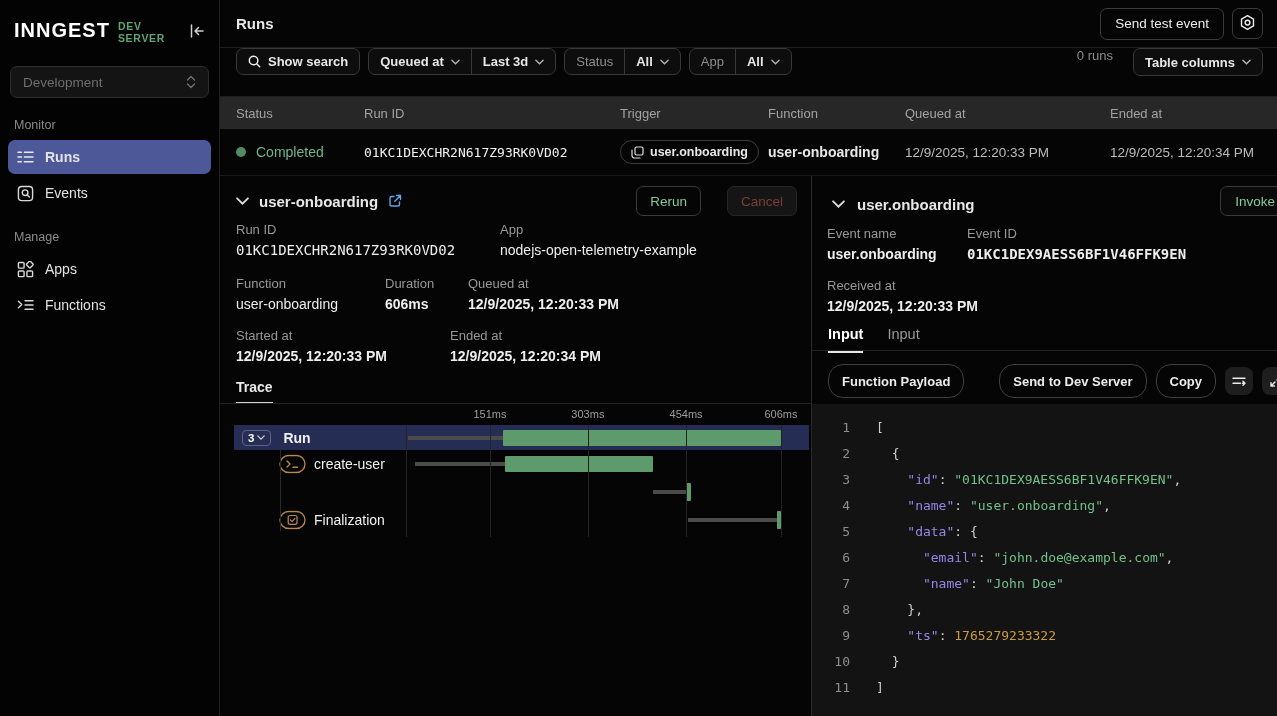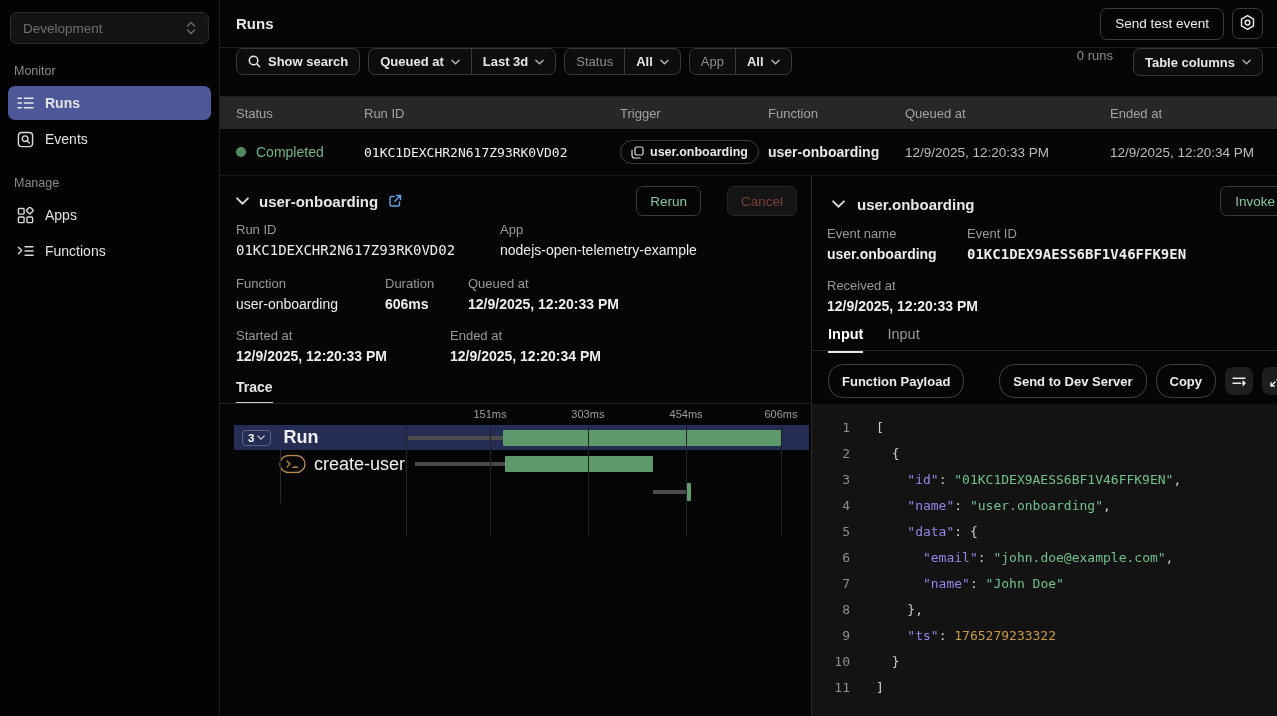--- a/index.html
+++ b/index.html
@@ -78,21 +78,21 @@
   .t-axis { position:relative; height:18px; }
   .wfx { position:absolute; left:172px; width:375px; top:0; bottom:0; }
   .tick-lbl { position:absolute; top:1px; transform:translateX(-50%); font-size:11px; color:#9c9c9c; white-space:nowrap; }
   .gridline { position:absolute; top:18px; bottom:2px; width:1px; background:#232323; }
   .t-rows { position:relative; }
   .t-row { position:relative; height:28px; }
   .t-row.run { height:25px; background:#262d55; }
   .t-label { position:absolute; left:0; width:172px; top:0; bottom:0; display:flex; align-items:center; }
   .run-badge { display:inline-flex; align-items:center; gap:3px; border:1px solid #5a6288; border-radius:4px;
     padding:1px 5px; font-size:11.5px; font-weight:700; color:#fff; margin-left:8px; cursor:pointer; }
-  .t-name { font-size:18px; color:#f0f0f0; }
+  .t-name { font-size:14px; color:#f0f0f0; }
   .t-row.run .t-name { margin-left:12px; font-weight:600; }
   .step-pill { position:absolute; left:45px; top:50%; transform:translateY(-50%); }
   .step-name { position:absolute; left:80px; }
   .guide { position:absolute; left:46px; top:25px; bottom:3px; width:1px; background:#2a2a2a; }
   .wf { position:absolute; left:172px; width:375px; top:0; bottom:0; }
   .qline { position:absolute; top:50%; margin-top:-2px; height:4px; background:#4b4b4b; }
   .bar { position:absolute; top:50%; margin-top:-8px; height:16px; background:#5d9b6d; border-radius:1px; }
   .bar.tickbar { margin-top:-9px; height:18px; }
 
   
@@ -111,20 +111,29 @@
     font-family:"DejaVu Sans Mono", monospace; font-size:13px; padding-top:11px; }
   .code-line { height:26px; line-height:26px; white-space:pre; display:flex; }
   .ln { width:38px; text-align:right; color:#8d8d8d; flex:none; }
   .lc { margin-left:26px; }
   .tk-p { color:#cfcfcf; } .tk-k { color:#9585e8; } .tk-s { color:#72c08b; } .tk-num { color:#ca9b44; }
 </style>
 </head>
 <body>
 
 <div class="sidebar">
+  <div class="logo-row">
+    <span class="logo">INNGEST</span>
+    <span class="dev-badge">DEV SERVER</span>
+    <span class="collapse-btn">
+      <svg width="16" height="14" viewBox="0 0 16 14" fill="none" stroke="#cfcfcf" stroke-width="1.5" stroke-linecap="round" stroke-linejoin="round">
+          <path d="M2.5 1v12M14 7H6.5M9.5 3.5L6 7l3.5 3.5"></path>
+        </svg>
+    </span>
+  </div>
   <div class="env-select">
     <span>Development</span>
     <span class="updown">
       <svg width="10" height="14" viewBox="0 0 10 14" fill="none" stroke="#6f6f6f" stroke-width="1.4" stroke-linecap="round" stroke-linejoin="round">
           <path d="M1.5 5l3.5-3.5L8.5 5M1.5 9l3.5 3.5L8.5 9"></path>
         </svg>
     </span>
   </div>
   <div class="side-label">Monitor</div>
   <div class="side-item active">
@@ -343,20 +352,36 @@
                 <div class="qline" style="left: 2.4%; width: 24%;"></div>
                 <div class="bar" style="left: 26.4%; width: 39.5%;"></div>
               </div>
             </div>
             <div class="t-row">
               <div class="wf">
                 <div class="qline" style="left: 65.9%; width: 8.8%;"></div>
                 <div class="bar tickbar" style="left: 74.7%; width: 1.2%;"></div>
               </div>
             </div>
+            <div class="t-row">
+              <div class="t-label">
+                <span class="step-pill">
+                  <svg width="27" height="19" viewBox="0 0 27 19" fill="none" stroke="#b9894e">
+                    <rect x="1" y="1" width="25" height="17" rx="8.5" stroke-width="1.3"></rect>
+                    <rect x="9.2" y="5" width="8.8" height="8.8" rx="2" stroke-width="1.2"></rect>
+                    <path d="M11.4 9.4l1.7 1.7 2.8-3.2" stroke-width="1.2" stroke-linecap="round" stroke-linejoin="round"></path>
+                  </svg>
+                </span>
+                <span class="t-name step-name">Finalization</span>
+              </div>
+              <div class="wf">
+                <div class="qline" style="left: 75.2%; width: 23.7%;"></div>
+                <div class="bar tickbar" style="left: 98.9%; width: 1.1%;"></div>
+              </div>
+            </div>
             <div class="guide"></div>
           </div>
       <div class="gridline" style="left: calc(256px);"></div>
           <div class="gridline" style="left: calc(353.875px);"></div>
           <div class="gridline" style="left: calc(452.125px);"></div>
           <div class="gridline" style="left: calc(547px);"></div>
           <div class="gridline" style="left: 172px;"></div>
         </div>
     </div>
 

